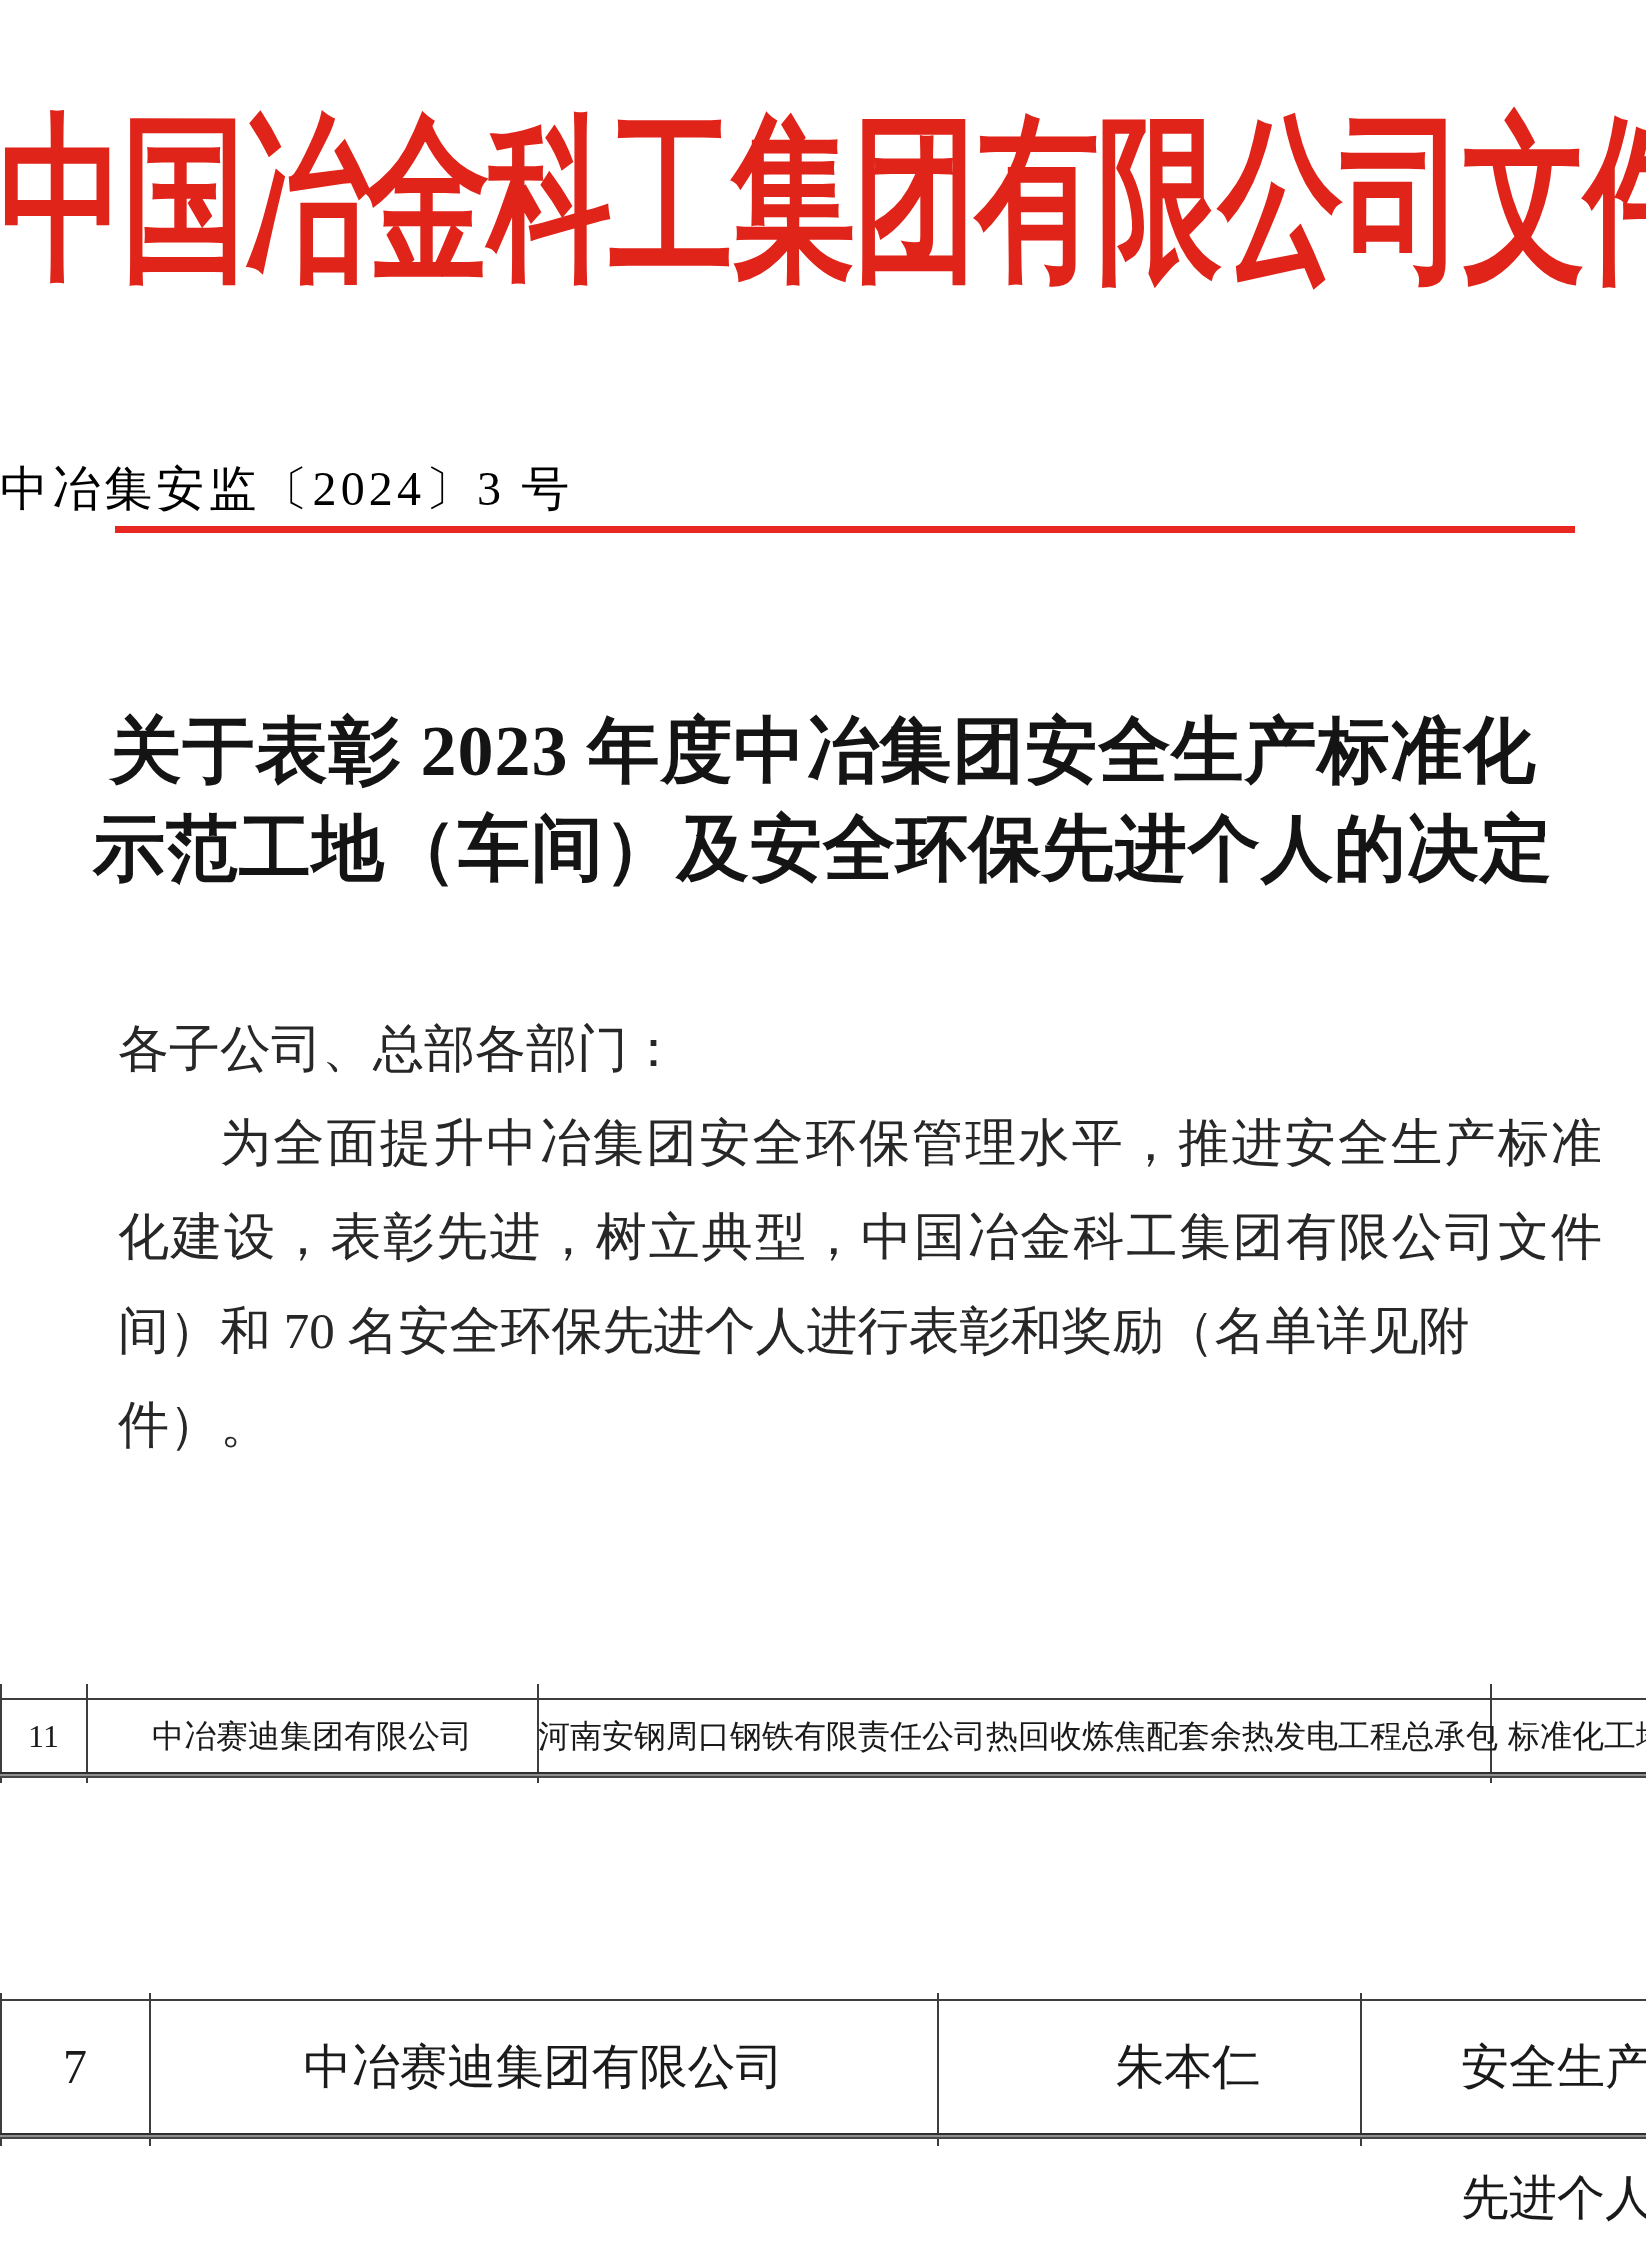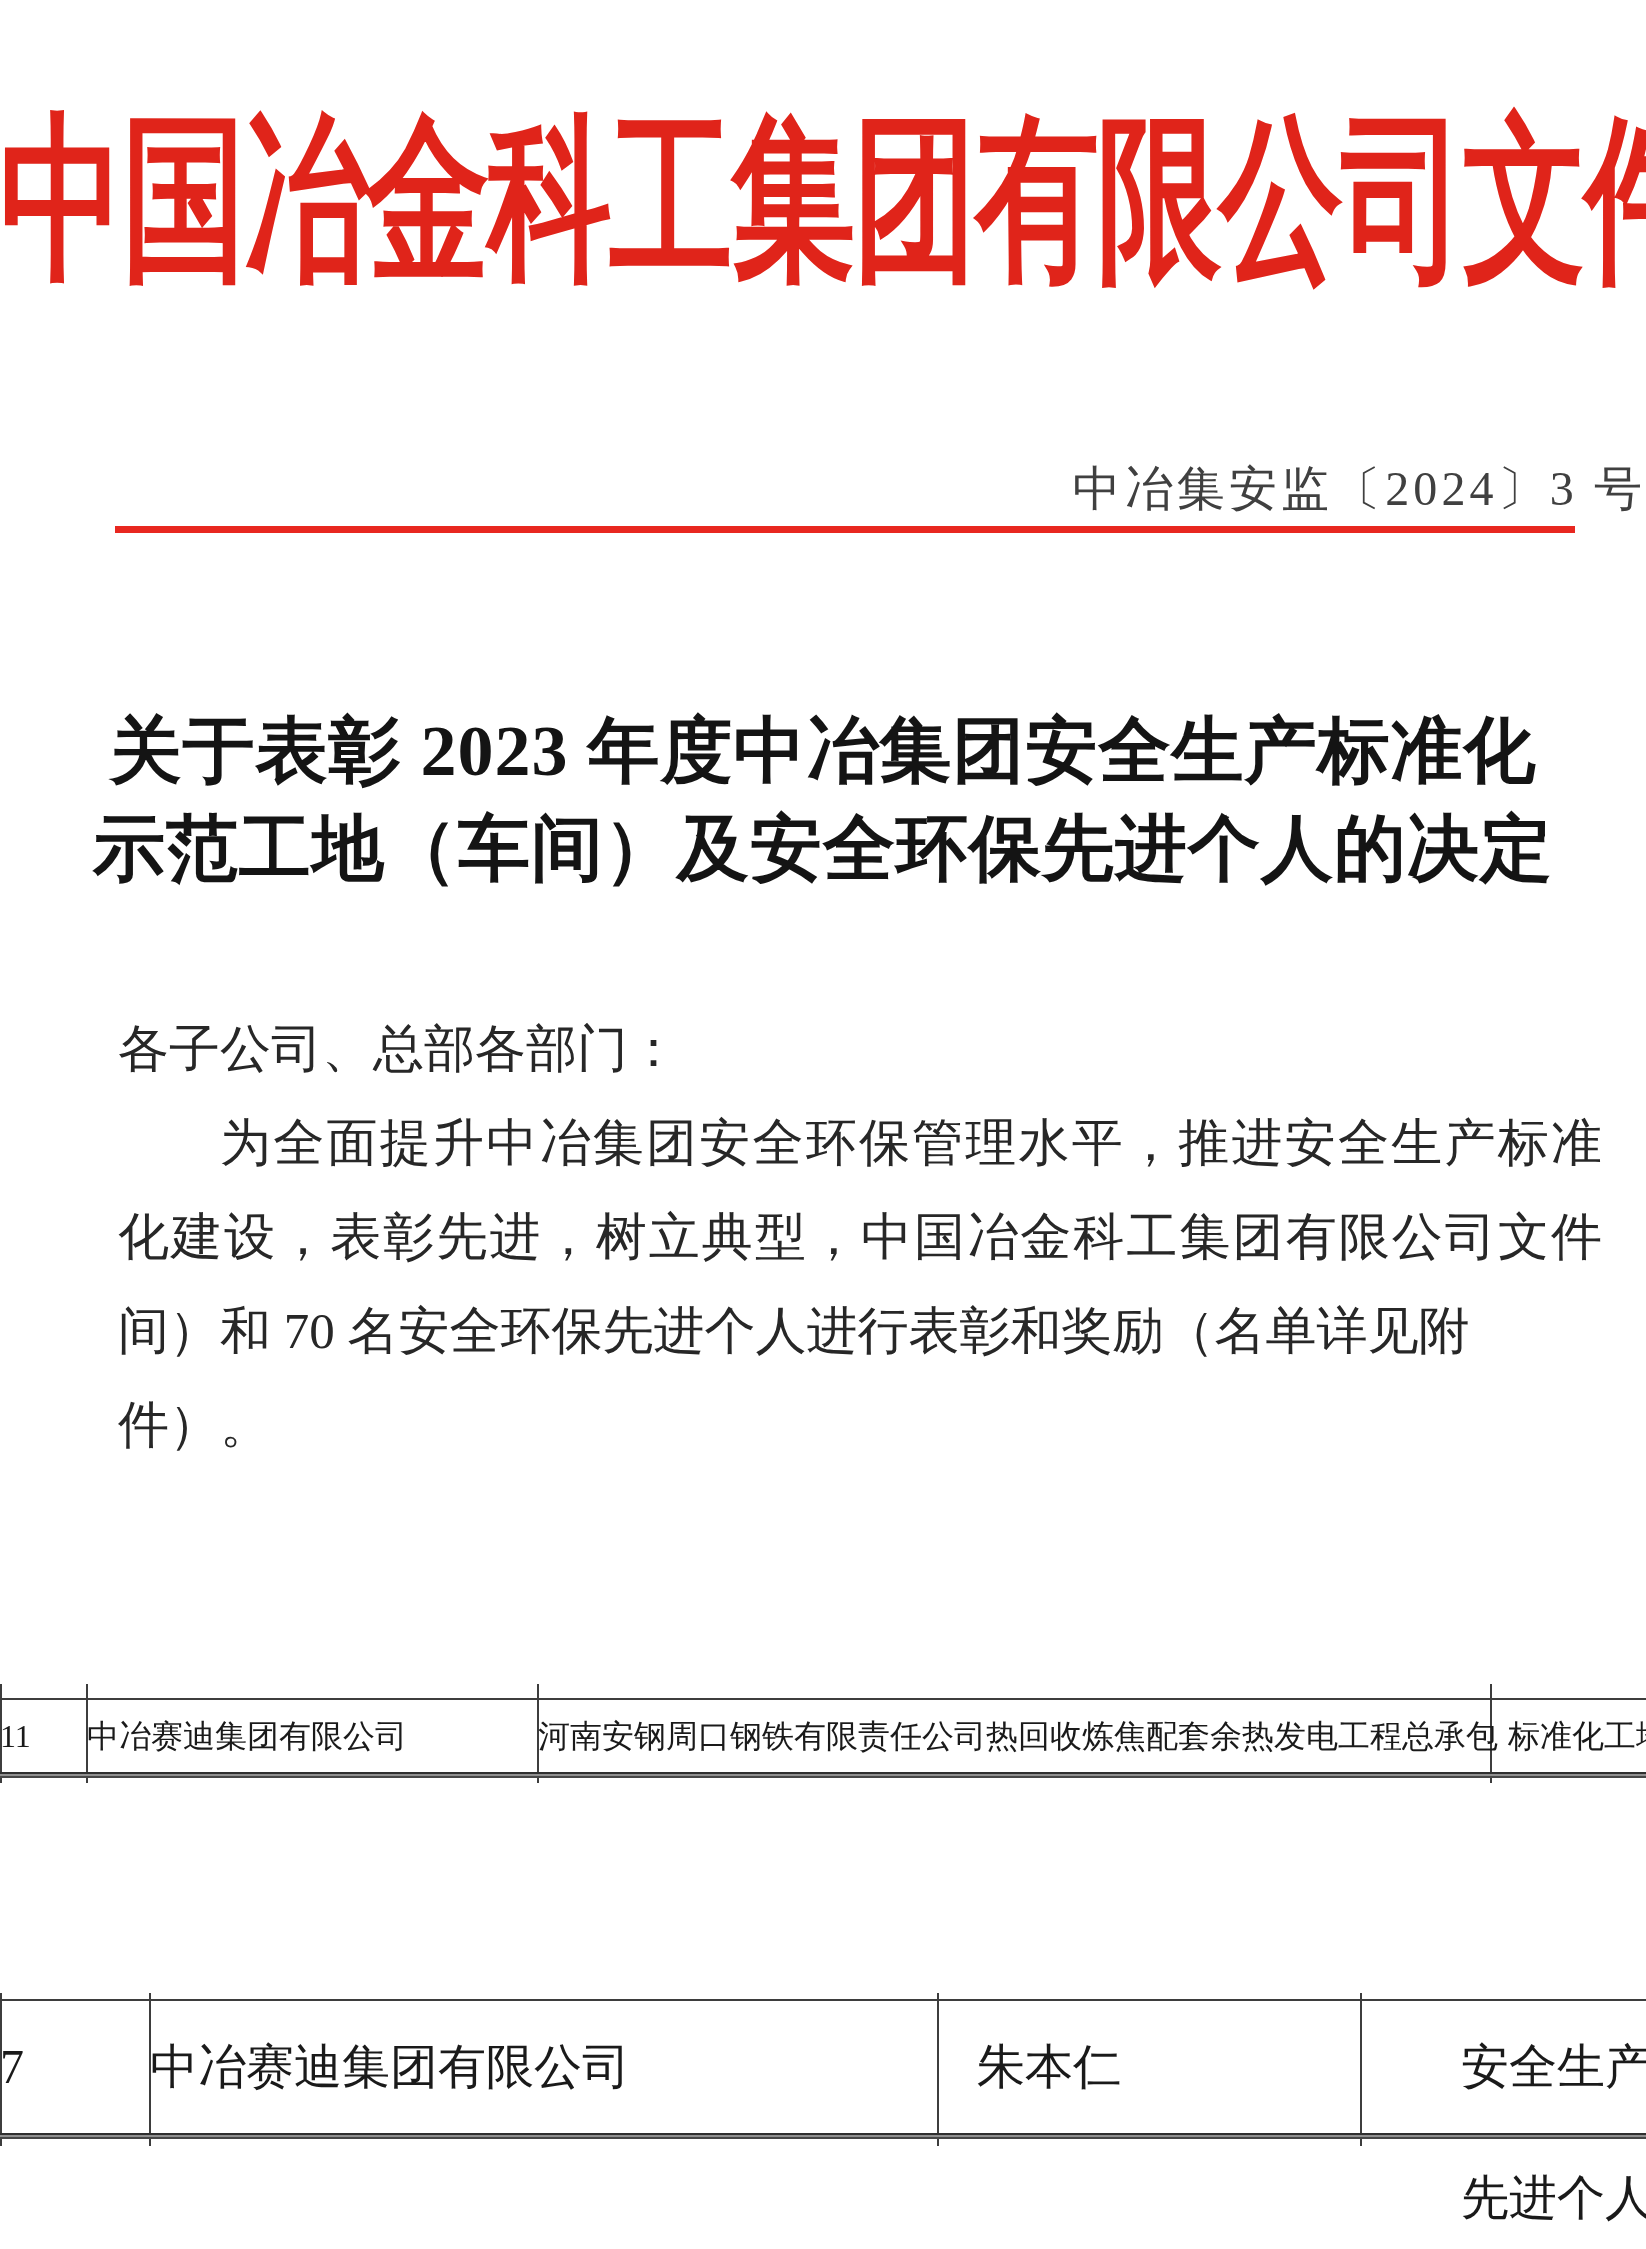--- a/index.html
+++ b/index.html
@@ -18,24 +18,24 @@
     font-size:124px;line-height:124px;
     font-weight:900;
     letter-spacing:-2.1px;
     transform:scaleY(1.45);
     transform-origin:top center;
     white-space:nowrap;
   }
   
   .doc-number{
     position:absolute;top:465px;left:0;width:100%;
-    text-align:right;
+    text-align:left;
     font-size:48px;line-height:48px;
     letter-spacing:4.1px;
-    color:#404040;
+    color:#000000;
     white-space:nowrap;
   }
   
   .red-rule{
     position:absolute;top:526px;left:115px;
     width:1460px;height:7.2px;
   }
   
   .doc-title{
     position:absolute;top:702px;left:0;width:100%;
@@ -59,21 +59,21 @@
     text-justify:inter-character;
   }
   .ind{text-indent:102px;}
   
   .frag{position:absolute;left:0;width:1646px;color:#1a1a1a;}
   .hl,.vl,.thick{position:absolute;}
   .hl{left:0;right:0;height:2.1px;background:#3d3d3d;}
   .vl{width:2.1px;top:0;bottom:0;background:#3d3d3d;}
   .thick{left:0;right:0;height:5.7px;
     background:linear-gradient(to bottom,#2f2f2f 0 28%,#8f8f8f 28% 72%,#464646 72% 100%);}
-  .cell{position:absolute;text-align:left;white-space:nowrap;overflow:visible;}
+  .cell{position:absolute;text-align:center;white-space:nowrap;overflow:visible;}
   
   .frag1{top:1684px;height:99px;font-size:32px;}
   .frag1 .hl{top:14px;}
   .frag1 .thick{top:88px;}
   .frag1 .cell{top:16px;height:72px;line-height:72px;}
   .f1-no{left:0;width:87px;}
   .f1-company{left:87px;width:450px;}
   .f1-project{left:538px;width:953px;}
   .f1-award{left:1508px;width:139px;text-align:left;}
   .v1a{left:0;width:1.6px;} .v1b{left:86px;} .v1c{left:537px;} .v1d{left:1490px;}

